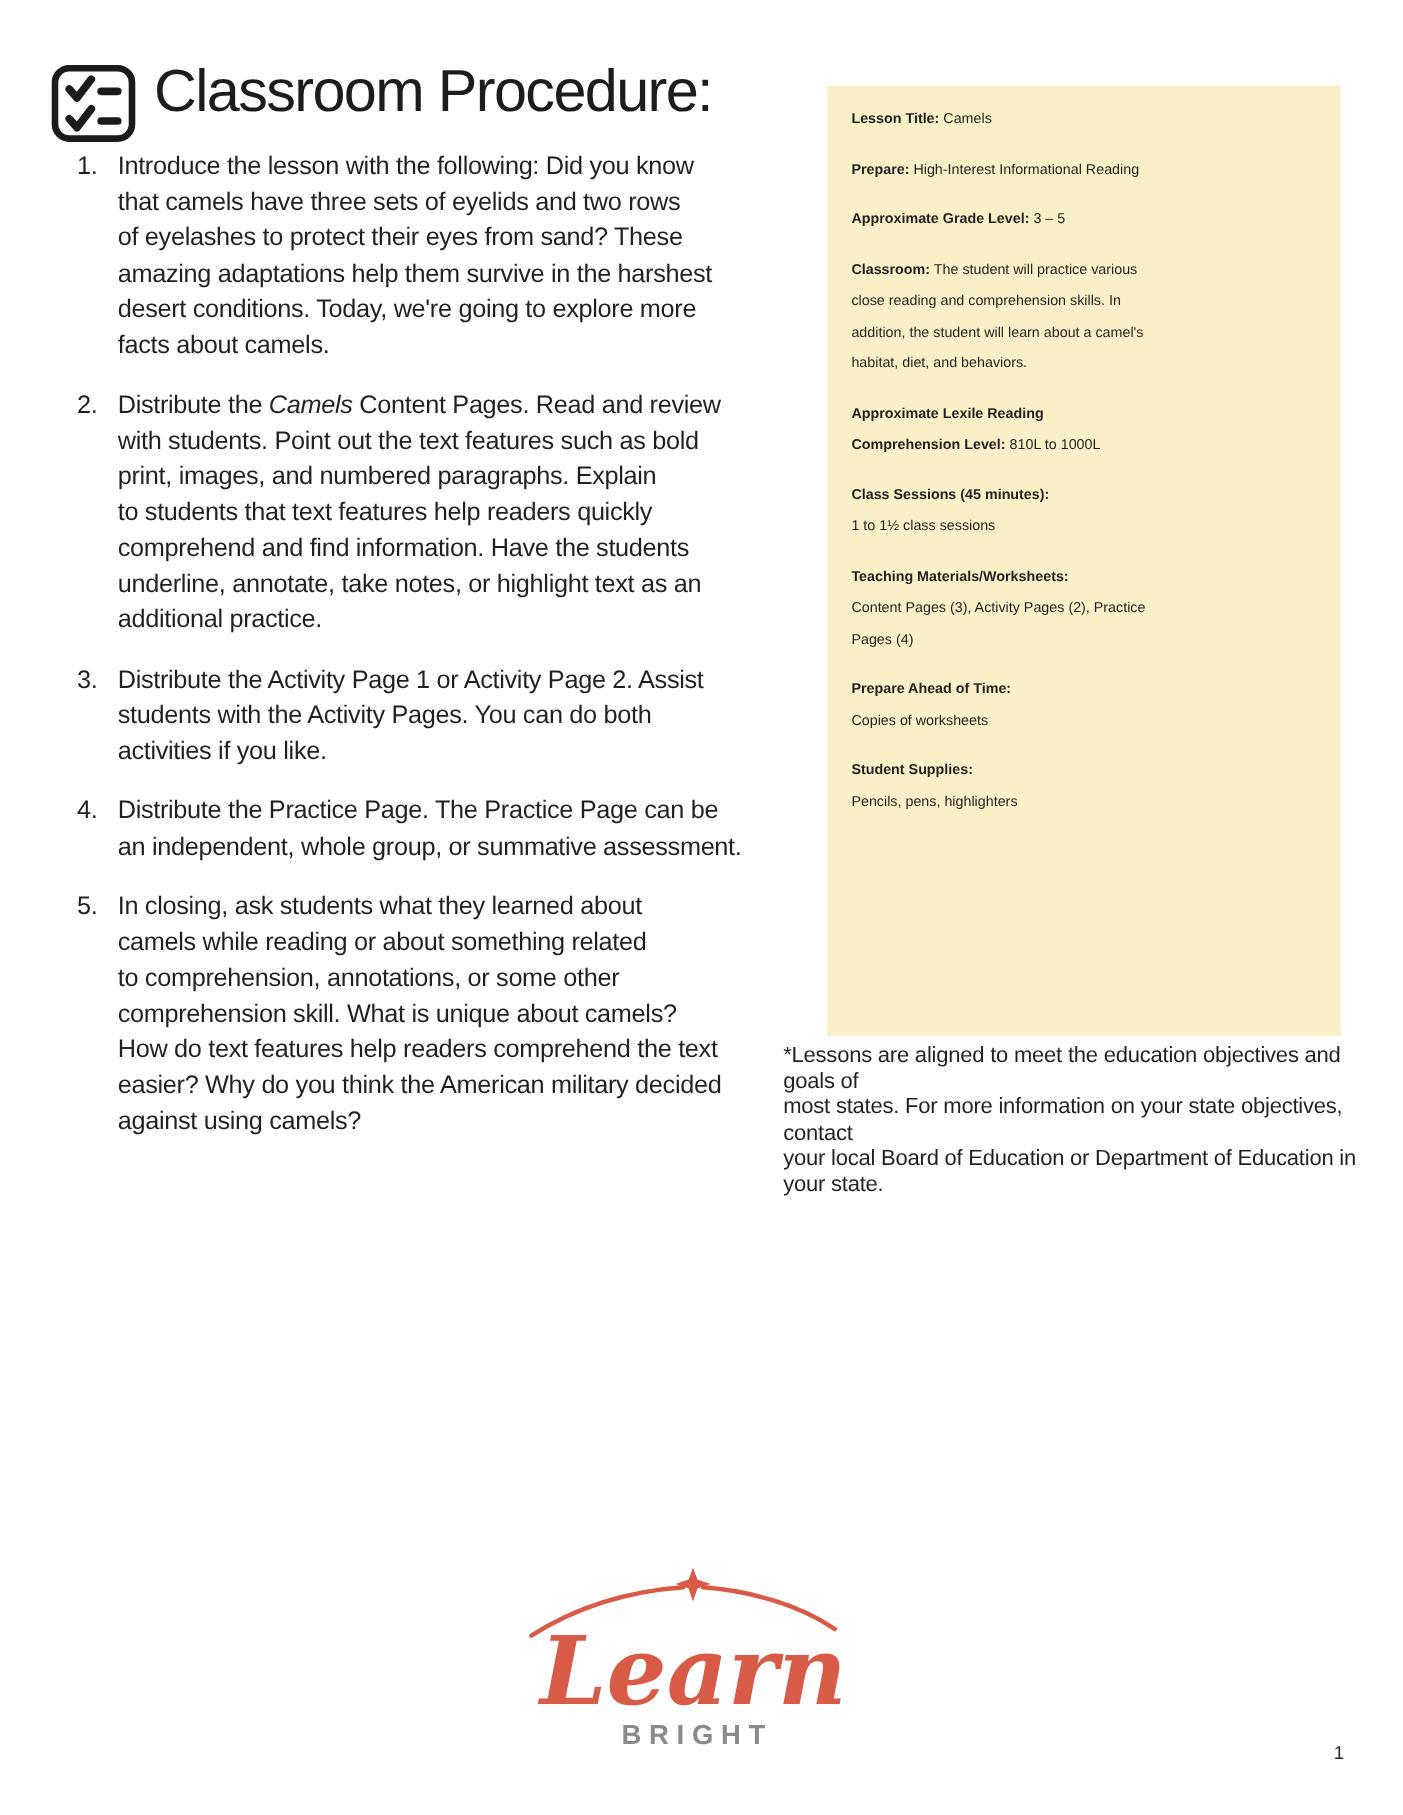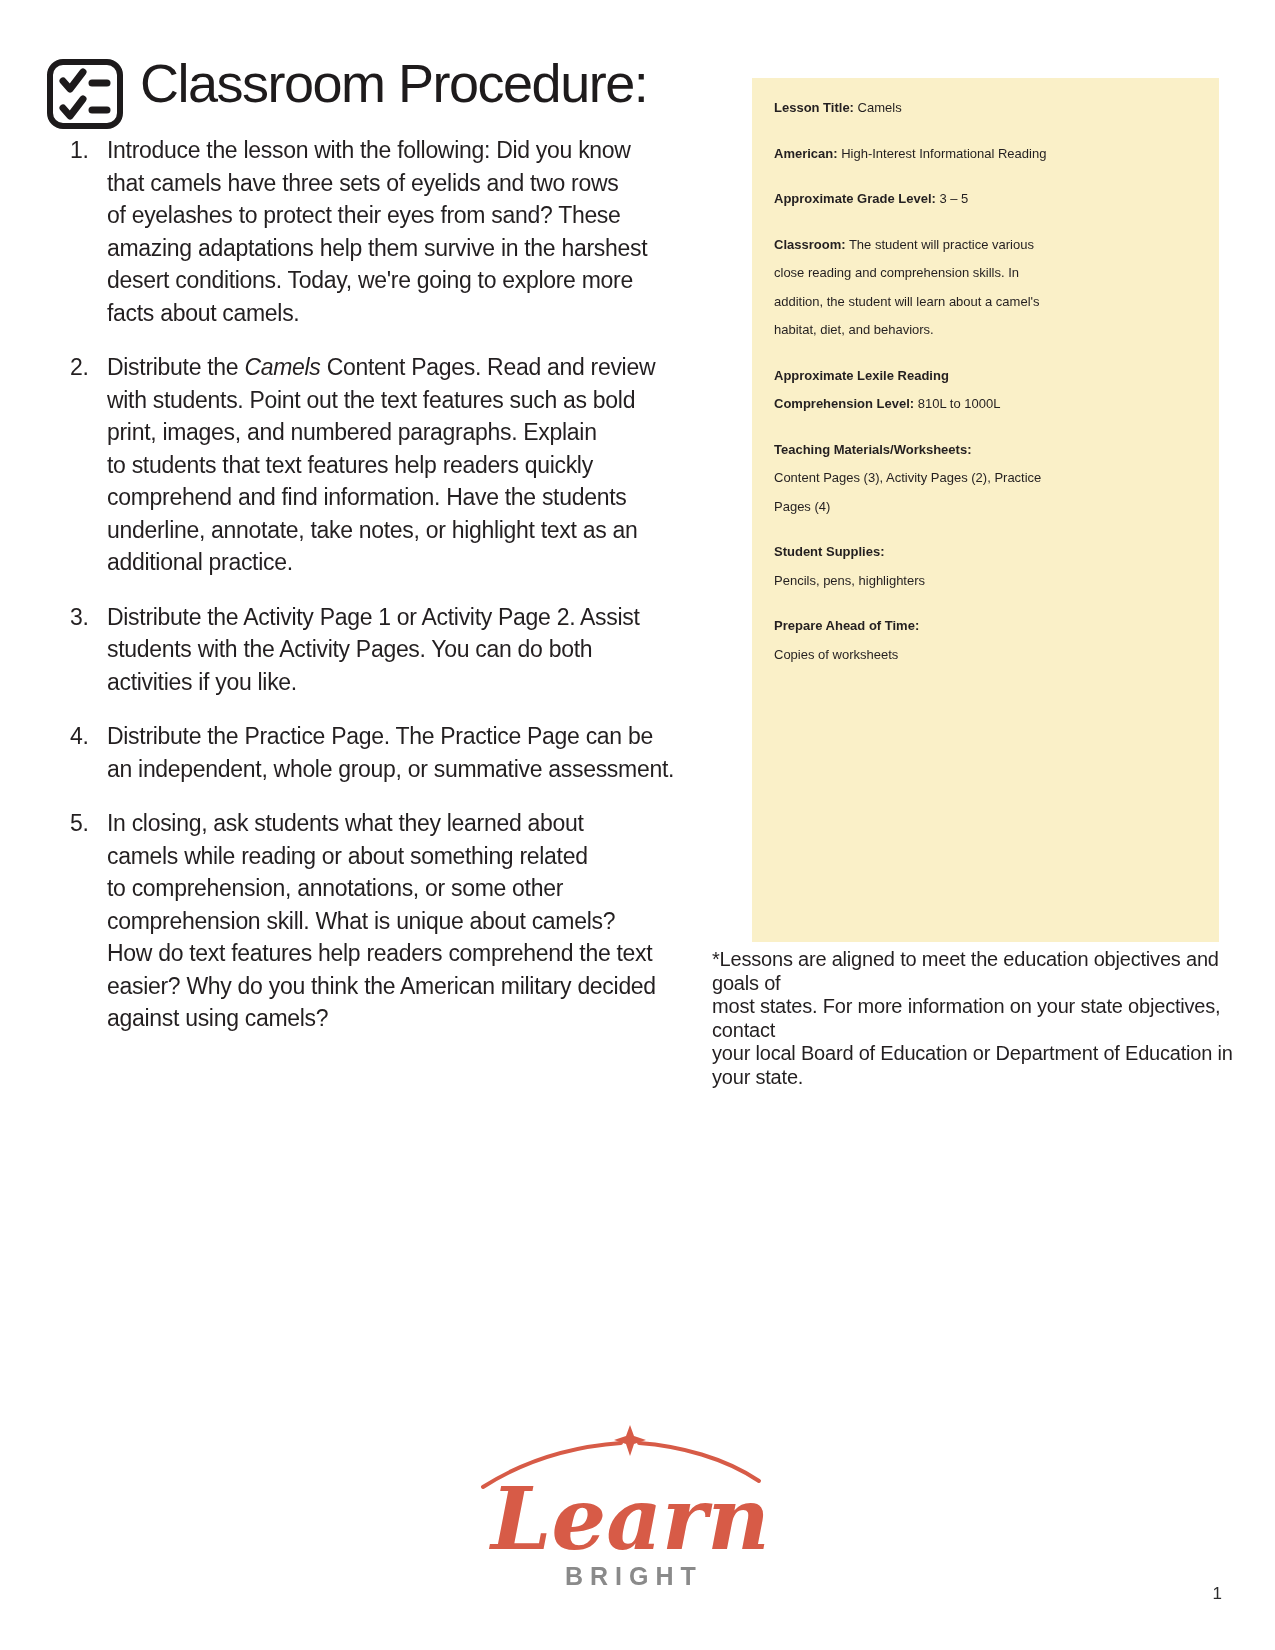--- a/index.html
+++ b/index.html
@@ -94,35 +94,37 @@
 comprehension skill. What is unique about camels?
 How do text features help readers comprehend the text
 easier? Why do you think the American military decided
 against using camels?</div>
     </div>
 
   </div>
 
   <div class="sidebar">
     <div class="side-sec"><span class="side-label">Lesson Title:</span><span> Camels</span></div>
-    <div class="side-sec"><span class="side-label">American:</span><span> High-Interest Informational Reading</span></div>
+    <div class="side-sec"><span class="side-label">Prepare:</span><span> High-Interest Informational Reading</span></div>
     <div class="side-sec"><span class="side-label">Approximate Grade Level:</span><span> 3 – 5</span></div>
     <div class="side-sec"><span class="side-label">Classroom:</span><span> The student will practice various
 close reading and comprehension skills. In
 addition, the student will learn about a camel's
 habitat, diet, and behaviors.</span></div>
     <div class="side-sec"><span class="side-label">Approximate Lexile Reading
 Comprehension Level:</span><span> 810L to 1000L</span></div>
+    <div class="side-sec"><span class="side-label">Class Sessions (45 minutes):</span><span>
+1 to 1½ class sessions</span></div>
     <div class="side-sec"><span class="side-label">Teaching Materials/Worksheets:</span><span>
 Content Pages (3), Activity Pages (2), Practice
 Pages (4)</span></div>
+    <div class="side-sec"><span class="side-label">Prepare Ahead of Time:</span><span>
+Copies of worksheets</span></div>
     <div class="side-sec"><span class="side-label">Student Supplies:</span><span>
 Pencils, pens, highlighters</span></div>
-    <div class="side-sec"><span class="side-label">Prepare Ahead of Time:</span><span>
-Copies of worksheets</span></div>
   </div>
 
   <div class="footnote">*Lessons are aligned to meet the education objectives and goals of
 most states. For more information on your state objectives, contact
 your local Board of Education or Department of Education in your state.</div>
 
   <div class="logo">
     <svg viewBox="0 0 290 175" width="290" height="175" xmlns="http://www.w3.org/2000/svg">
       <path d="M8 62 C 55 32, 105 21, 146 18" fill="none" stroke="#d75b47" stroke-width="4" stroke-linecap="round"></path>
       <path d="M164 18 C 205 21, 250 33, 284 56" fill="none" stroke="#d75b47" stroke-width="4" stroke-linecap="round"></path>

